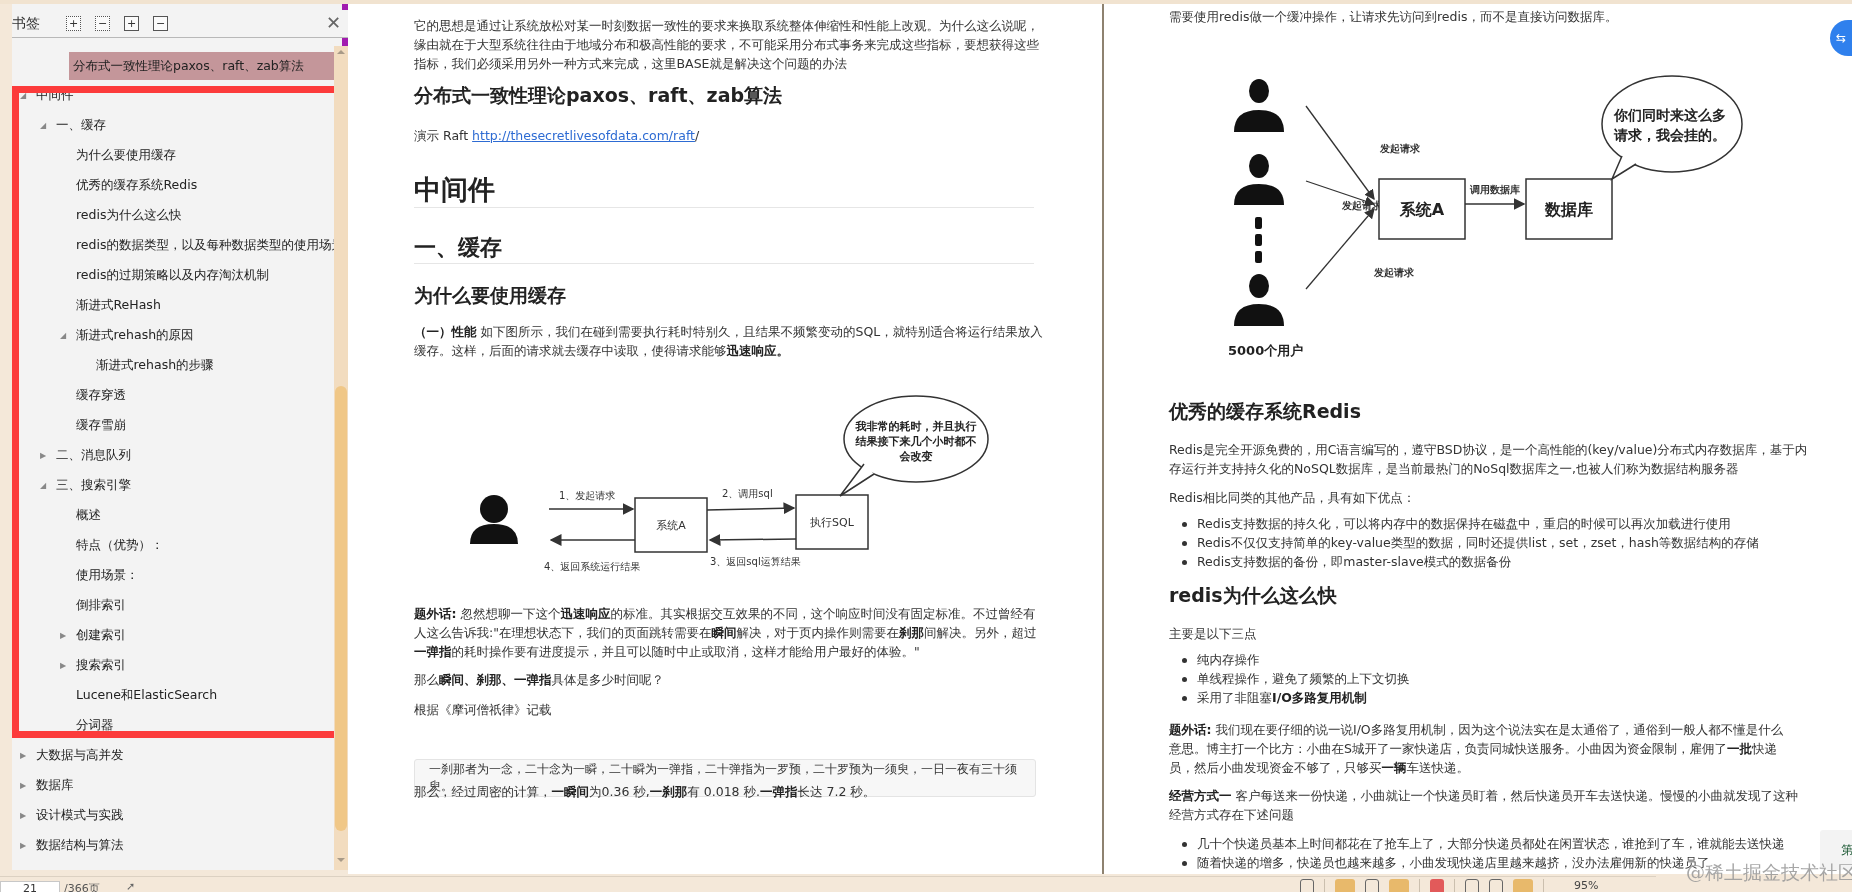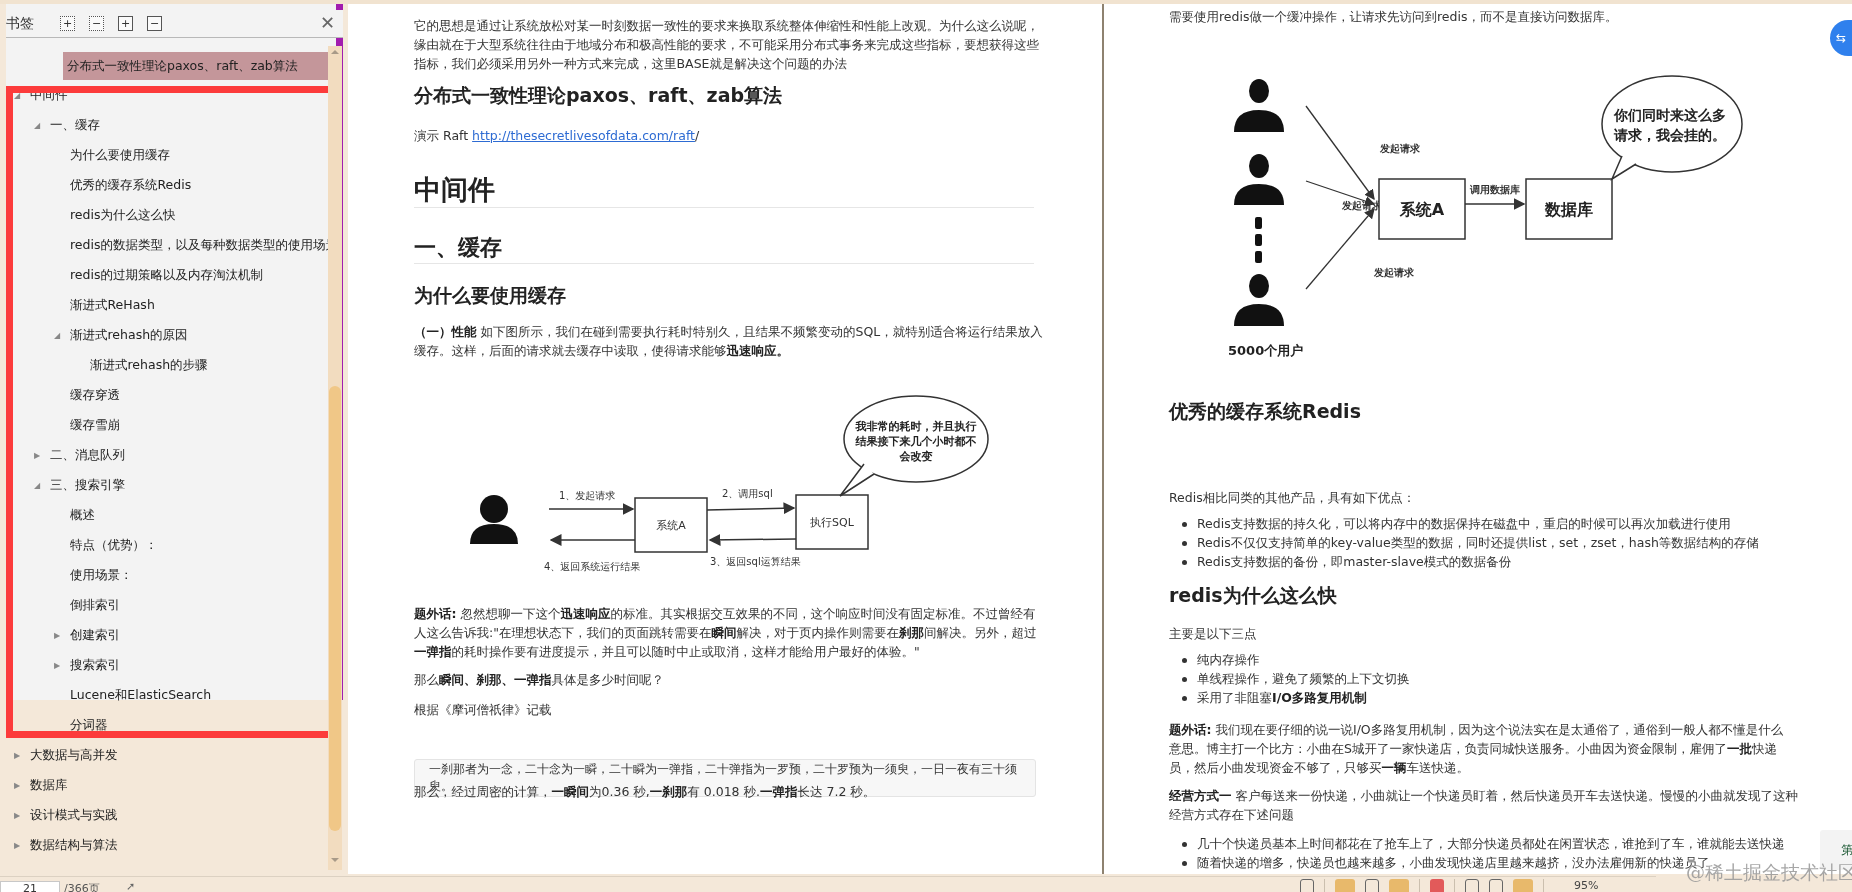--- a/index.html
+++ b/index.html
@@ -4,21 +4,21 @@
 <style>
   * { box-sizing: border-box; margin: 0; padding: 0; }
   html, body { width: 1852px; height: 892px; overflow: hidden; background: #f4e8d9; font-family: "DejaVu Sans", "Liberation Sans", sans-serif; color: #333; }
   .app { position: relative; width: 1852px; height: 892px; }
 
   
   .topstrip { position: absolute; left: 0; top: 0; width: 1852px; height: 4px; background: #f1e3d0; }
 
   
   .sidebar { position: absolute; left: 0; top: 4px; width: 340px; height: 870px; background: #f4e8d9; }
-  .sb-panel { position: absolute; left: 6px; top: 0; width: 337px; height: 696px; background: #f3f3f3; border-right: 7px solid #a21caf; }
+  .sb-panel { position: absolute; left: 12px; top: 0; width: 337px; height: 866px; background: #f3f3f3; border-right: 7px solid #a21caf; }
   .sb-header { position: absolute; left: 0; top: 6px; width: 337px; height: 28px; display: flex; align-items: center; border-bottom: 1px solid #b8b8b8; background: #f3f3f3; }
   .sb-title { font-size: 14px; color: #333; margin-left: 0px; width: 50px; }
   .sb-tools { display: flex; gap: 14px; margin-left: 4px; }
   .sb-tool { width: 15px; height: 15px; border: 1px solid #555; position: relative; display: flex; align-items: center; justify-content: center; font-size: 11px; line-height: 11px; color: #333; background: #fafafa; cursor: pointer; }
   .sb-tool.dotted { border-style: dotted; border-left-style: dotted; }
   .sb-close { position: absolute; right: 8px; top: 3px; font-size: 18px; color: #666; cursor: pointer; line-height: 20px; }
 
   .sb-tree { position: absolute; left: 0; top: 42px; width: 322px; height: 818px; overflow: hidden; }
   .tree-item { position: absolute; height: 26px; display: flex; align-items: center; font-size: 12.5px; color: #222; white-space: nowrap; cursor: pointer; }
   .tree-item .tw { display: inline-block; width: 14px; font-size: 8px; color: #888; text-align: center; margin-right: 6px; }
@@ -325,20 +325,24 @@
         <text x="345" y="151" font-size="16" font-weight="bold" text-anchor="middle" fill="#222">数据库</text>
 
         <ellipse cx="448" cy="60" rx="70" ry="48" fill="#fff" stroke="#333" stroke-width="1.5"></ellipse>
         <path d="M398,92 L388,115 L412,100" fill="#fff" stroke="#333" stroke-width="1.5"></path>
         <text x="390" y="56" font-size="14" font-weight="bold" fill="#222">你们同时来这么多</text>
         <text x="390" y="76" font-size="14" font-weight="bold" fill="#222">请求，我会挂的。</text>
       </svg>
     </div>
 
     <div class="doc h3" style="left:65px; top:398px;">优秀的缓存系统Redis</div>
+    <div class="doc" style="left:65px; top:436px; width:660px;">
+      <p>Redis是完全开源免费的，用C语言编写的，遵守BSD协议，是一个高性能的(key/value)分布式内存数据库，基于内</p>
+      <p>存运行并支持持久化的NoSQL数据库，是当前最热门的NoSql数据库之一,也被人们称为数据结构服务器</p>
+    </div>
     <div class="doc" style="left:65px; top:484px;">Redis相比同类的其他产品，具有如下优点：</div>
     <div class="doc" style="left:65px; top:510px; width:660px;">
       <ul class="bul">
         <li>Redis支持数据的持久化，可以将内存中的数据保持在磁盘中，重启的时候可以再次加载进行使用</li>
         <li>Redis不仅仅支持简单的key-value类型的数据，同时还提供list，set，zset，hash等数据结构的存储</li>
         <li>Redis支持数据的备份，即master-slave模式的数据备份</li>
       </ul>
     </div>
 
     <div class="doc h3" style="left:65px; top:582px;">redis为什么这么快</div>

